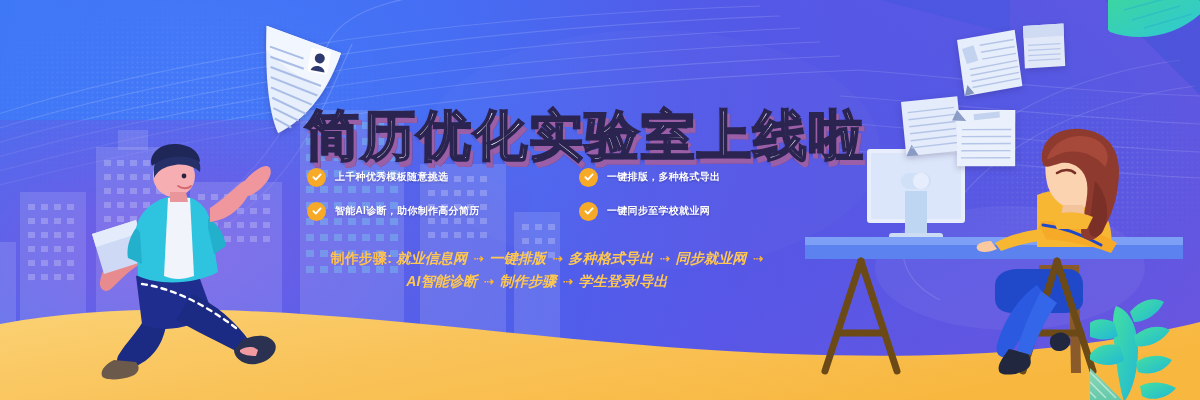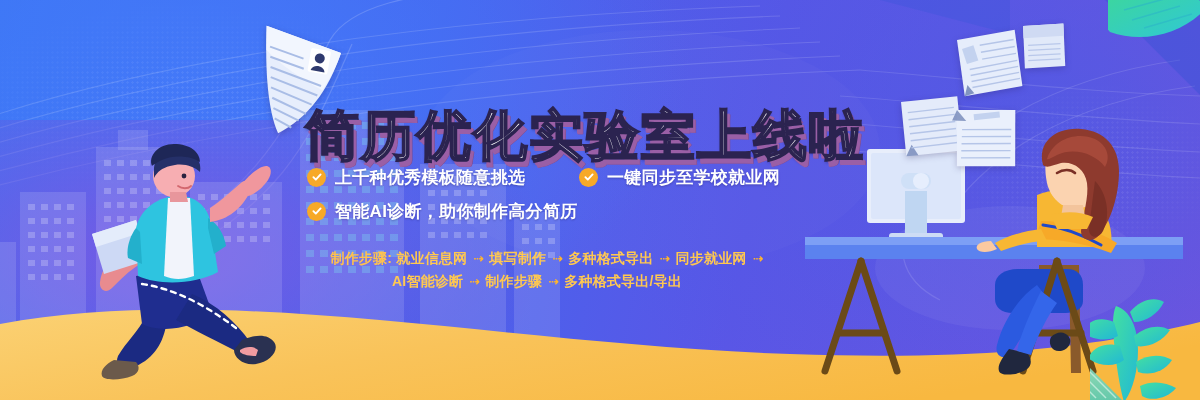--- a/index.html
+++ b/index.html
@@ -78,37 +78,37 @@
     align-items:center;
   }
   .feature{ display:flex; align-items:center; gap:9px; }
   .check-icon{
     width:19px; height:19px; flex:0 0 19px; border-radius:50%;
     background:#f7a928;
     display:flex; align-items:center; justify-content:center;
   }
   .check-icon svg{ display:block; }
   .feature-label{
-    font-size:17px; color:#ffffff; font-weight:bold;
+    font-size:10px; color:#ffffff; font-weight:bold;
     letter-spacing:.3px; white-space:nowrap;
     text-shadow:0 1px 2px rgba(25,15,70,.30);
   }
 
   .steps{
     position:absolute; left:307px; top:247px; width:460px;
     text-align:center;
     font-size:14px; font-weight:bold; color:#ffc24d;
     line-height:22px; letter-spacing:.2px;
   }
   .steps .lead{ color:#ffc24d;padding-left:21px; }
   .steps .arrow{
     color:#ffb52e; font-size:13px; padding:0 2px;
     letter-spacing:-1px;
   }
-  .steps .step{ color:#ffc850; }
+  .steps .step{ color:#ffc850;font-style:italic; }
 
   
   .illus{ position:absolute; }
   .doc-shadow{ filter:drop-shadow(0 2px 3px rgba(30,20,80,.25)); }
 </style>
 </head>
 <body>
 
 <div class="banner">
 
@@ -576,51 +576,59 @@
     <div class="features">
       <div class="feature">
         <span class="check-icon">
           <svg width="12" height="12" viewBox="0 0 12 12">
               <path d="M2.4 6.2 L4.8 8.6 L9.6 3.4" stroke="#ffffff" stroke-width="1.9" fill="none" stroke-linecap="round" stroke-linejoin="round"></path>
             </svg>
         </span>
         <span class="feature-label">上千种优秀模板随意挑选</span>
       </div>
 
+      <div class="feature">
+        <span class="check-icon">
+          <svg width="12" height="12" viewBox="0 0 12 12">
+              <path d="M2.4 6.2 L4.8 8.6 L9.6 3.4" stroke="#ffffff" stroke-width="1.9" fill="none" stroke-linecap="round" stroke-linejoin="round"></path>
+            </svg>
+        </span>
+        <span class="feature-label">一键排版，多种格式导出</span>
+      </div>
+
+      <div class="feature">
+        <span class="check-icon">
+          <svg width="12" height="12" viewBox="0 0 12 12">
+              <path d="M2.4 6.2 L4.8 8.6 L9.6 3.4" stroke="#ffffff" stroke-width="1.9" fill="none" stroke-linecap="round" stroke-linejoin="round"></path>
+            </svg>
+        </span>
+        <span class="feature-label">智能AI诊断，助你制作高分简历</span>
+      </div>
 
       <div class="feature">
         <span class="check-icon">
           <svg width="12" height="12" viewBox="0 0 12 12">
               <path d="M2.4 6.2 L4.8 8.6 L9.6 3.4" stroke="#ffffff" stroke-width="1.9" fill="none" stroke-linecap="round" stroke-linejoin="round"></path>
             </svg>
         </span>
         <span class="feature-label">一键同步至学校就业网</span>
       </div>
-
-      <div class="feature">
-        <span class="check-icon">
-          <svg width="12" height="12" viewBox="0 0 12 12">
-              <path d="M2.4 6.2 L4.8 8.6 L9.6 3.4" stroke="#ffffff" stroke-width="1.9" fill="none" stroke-linecap="round" stroke-linejoin="round"></path>
-            </svg>
-        </span>
-        <span class="feature-label">智能AI诊断，助你制作高分简历</span>
-      </div>
     </div>
 
     <div class="steps">
       <span class="lead">制作步骤:</span>
       <span class="step">就业信息网</span>
       <span class="arrow">⇢</span>
-      <span class="step">填写制作</span>
+      <span class="step">一键排版</span>
       <span class="arrow">⇢</span>
       <span class="step">多种格式导出</span>
       <span class="arrow">⇢</span>
       <span class="step">同步就业网</span>
       <span class="arrow">⇢</span>
       <span class="step">AI智能诊断</span>
       <span class="arrow">⇢</span>
       <span class="step">制作步骤</span>
       <span class="arrow">⇢</span>
-      <span class="step">多种格式导出/导出</span>
+      <span class="step">学生登录/导出</span>
     </div>
 
   </div>
 </div>
 
 </body></html>

